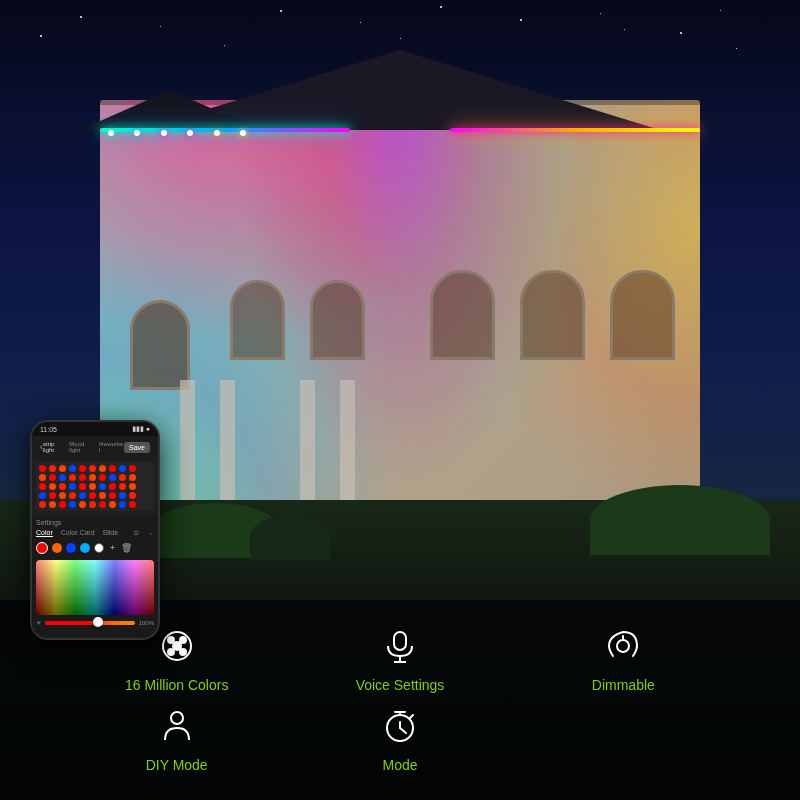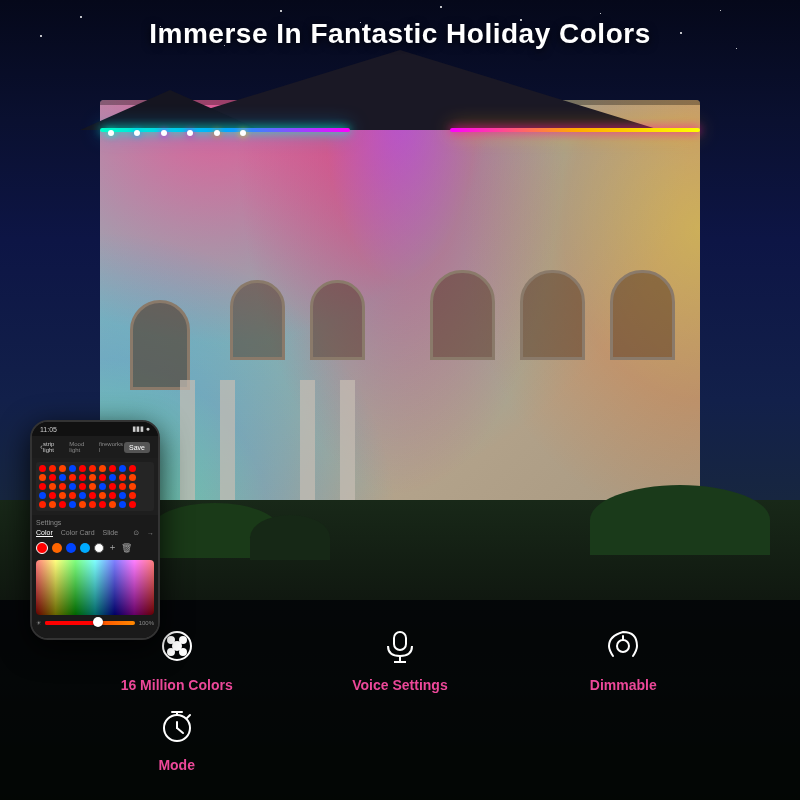--- a/index.html
+++ b/index.html
@@ -93,23 +93,23 @@
 
     .feature-icon svg {
       width: 36px;
       height: 36px;
       fill: none;
       stroke: white;
       stroke-width: 2;
     }
 
     .feature-label {
-      color: #ec4899;
+      color: #84cc16;
       font-size: 14px;
-      font-weight: 700;
+      font-weight: 400;
       text-align: center;
       white-space: nowrap;
     }
 
     
     .phone-mockup {
       position: absolute;
       bottom: 160px;
       left: 30px;
       width: 130px;
@@ -233,21 +233,20 @@
       <span style="display:inline-block;width:6px;height:6px;background:#ffffff;border-radius:50%;margin:0 8px;box-shadow:0 0 6px #ffdd00;"></span>
     </div>
 
     <div style="position:absolute;bottom:200px;left:0;width:100%;height:100px;background:linear-gradient(180deg,#182818,#101810);"></div>
 
     <div style="position:absolute;bottom:245px;right:30px;width:180px;height:70px;background:#1a3a1a;border-radius:50% 50% 0 0;"></div>
     <div style="position:absolute;bottom:242px;left:150px;width:130px;height:55px;background:#1a3a18;border-radius:50% 50% 0 0;"></div>
     <div style="position:absolute;bottom:240px;left:250px;width:80px;height:45px;background:#162816;border-radius:50% 50% 0 0;"></div>
   </div>
 
-  <div class="title">Immerse In Fantastic Holiday Colors</div>
 
   <div class="phone-mockup">
     <div class="phone-screen">
 
       <div class="phone-statusbar">
         <span class="phone-statusbar-text">11:05</span>
         <span class="phone-statusbar-text">▮▮▮ ●</span>
       </div>
 
       <div class="phone-topbar">
@@ -390,20 +389,29 @@
           <svg viewBox="0 0 36 36">
             <path d="M8 28 Q4 22 4 18 Q4 8 18 4 Q32 4 32 18 Q32 22 28 28" stroke="white" stroke-width="2" fill="none" stroke-linecap="round"></path>
             <circle cx="18" cy="18" r="6" stroke="white" stroke-width="2" fill="none"></circle>
             <line x1="18" y1="12" x2="18" y2="8" stroke="white" stroke-width="2" stroke-linecap="round"></line>
           </svg>
         </div>
         <span class="feature-label">Dimmable</span>
       </div>
 
 
+      <div class="feature-item">
+        <div class="feature-icon">
+          <svg viewBox="0 0 36 36">
+            <circle cx="18" cy="10" r="6" stroke="white" stroke-width="2" fill="none"></circle>
+            <path d="M6 32 Q6 20 18 20 Q30 20 30 32" stroke="white" stroke-width="2" fill="none"></path>
+          </svg>
+        </div>
+        <span class="feature-label">DIY Mode</span>
+      </div>
 
       <div class="feature-item">
         <div class="feature-icon">
           <svg viewBox="0 0 36 36">
             <circle cx="18" cy="20" r="13" stroke="white" stroke-width="2" fill="none"></circle>
             <line x1="13" y1="4" x2="23" y2="4" stroke="white" stroke-width="2" stroke-linecap="round"></line>
             <line x1="18" y1="4" x2="18" y2="7" stroke="white" stroke-width="2"></line>
             <line x1="18" y1="20" x2="18" y2="14" stroke="white" stroke-width="2" stroke-linecap="round"></line>
             <line x1="18" y1="20" x2="24" y2="25" stroke="white" stroke-width="2" stroke-linecap="round"></line>
             <line x1="28" y1="10" x2="31" y2="7" stroke="white" stroke-width="2" stroke-linecap="round"></line>

